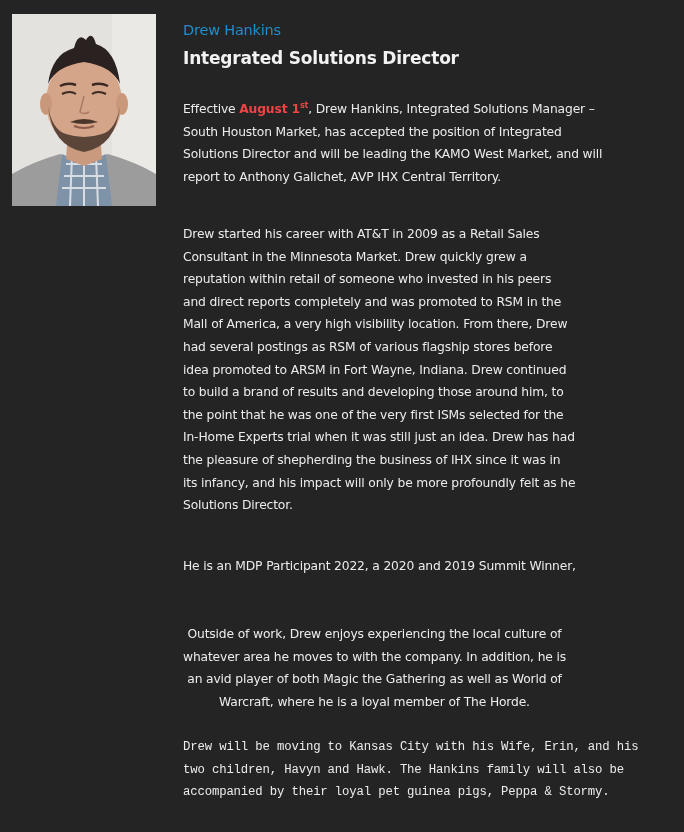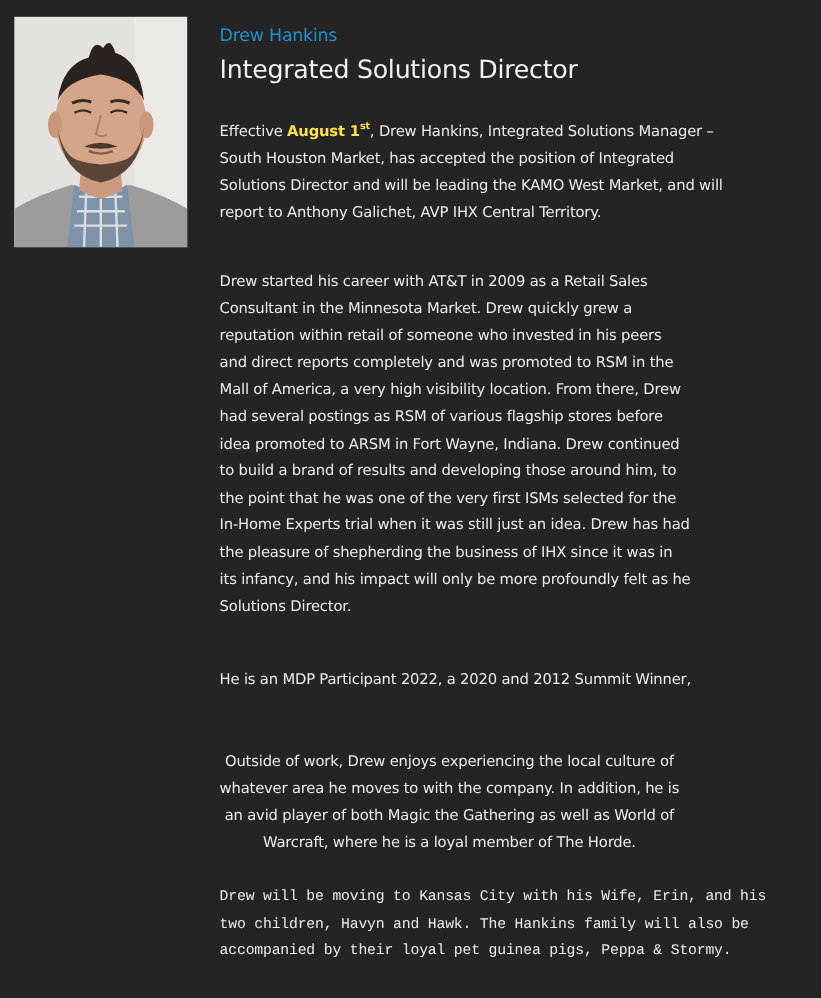--- a/index.html
+++ b/index.html
@@ -34,41 +34,41 @@
     .name {
       color: #1d8fcf;
       font-weight: normal;
       font-size: 14.5px;
       line-height: 22px;
       margin: 0;
       letter-spacing: -0.2px;
     }
     .title {
       color: #f2f2f2;
-      font-weight: normal;
-      font-size: 21px;
+      font-weight: bold;
+      font-size: 17px;
       line-height: 22px;
       margin: 6px 0 0 0;
       letter-spacing: -0.2px;
     }
     .para {
       font-size: 12.3px;
       line-height: 22.6px;
       margin: 0;
       color: #ececec;
       letter-spacing: -0.15px;
       white-space: nowrap;
     }
     .para .line { display: block; }
     .p1 { position: absolute; top: 79px; }
     .p2 { position: absolute; top: 204px; }
     .p3 { position: absolute; top: 536px; }
     .p4 { position: absolute; top: 604px; text-align: center; }
     .p5 { position: absolute; top: 717px; font-family: Liberation Mono, monospace; }
-    .bold { font-weight: bold; color: #fde047; }
+    .bold { font-weight: bold; color: #ef4444; }
     sup { font-size: 8px; font-weight: bold; vertical-align: super; line-height: 0; }
   </style>
 </head>
 <body>
 
 <div class="photo" aria-label="Portrait photo of Drew Hankins">
   <svg viewBox="0 0 144 192" xmlns="http://www.w3.org/2000/svg">
     <rect width="144" height="192" fill="#e4e2df"></rect>
     <rect x="100" width="44" height="192" fill="#ebe9e6"></rect>
 
@@ -121,21 +121,21 @@
     <span class="line">idea promoted to ARSM in Fort Wayne, Indiana. Drew continued</span>
     <span class="line">to build a brand of results and developing those around him, to</span>
     <span class="line">the point that he was one of the very first ISMs selected for the</span>
     <span class="line">In-Home Experts trial when it was still just an idea. Drew has had</span>
     <span class="line">the pleasure of shepherding the business of IHX since it was in</span>
     <span class="line">its infancy, and his impact will only be more profoundly felt as he</span>
     <span class="line">Solutions Director.</span>
   </p>
 
   <p class="para p3">
-    <span class="line">He is an MDP Participant 2022, a 2020 and 2012 Summit Winner,</span>
+    <span class="line">He is an MDP Participant 2022, a 2020 and 2019 Summit Winner,</span>
   </p>
 
   <p class="para p4">
     <span class="line">Outside of work, Drew enjoys experiencing the local culture of</span>
     <span class="line">whatever area he moves to with the company. In addition, he is</span>
     <span class="line">an avid player of both Magic the Gathering as well as World of</span>
     <span class="line">Warcraft, where he is a loyal member of The Horde.</span>
   </p>
 
   <p class="para p5">

